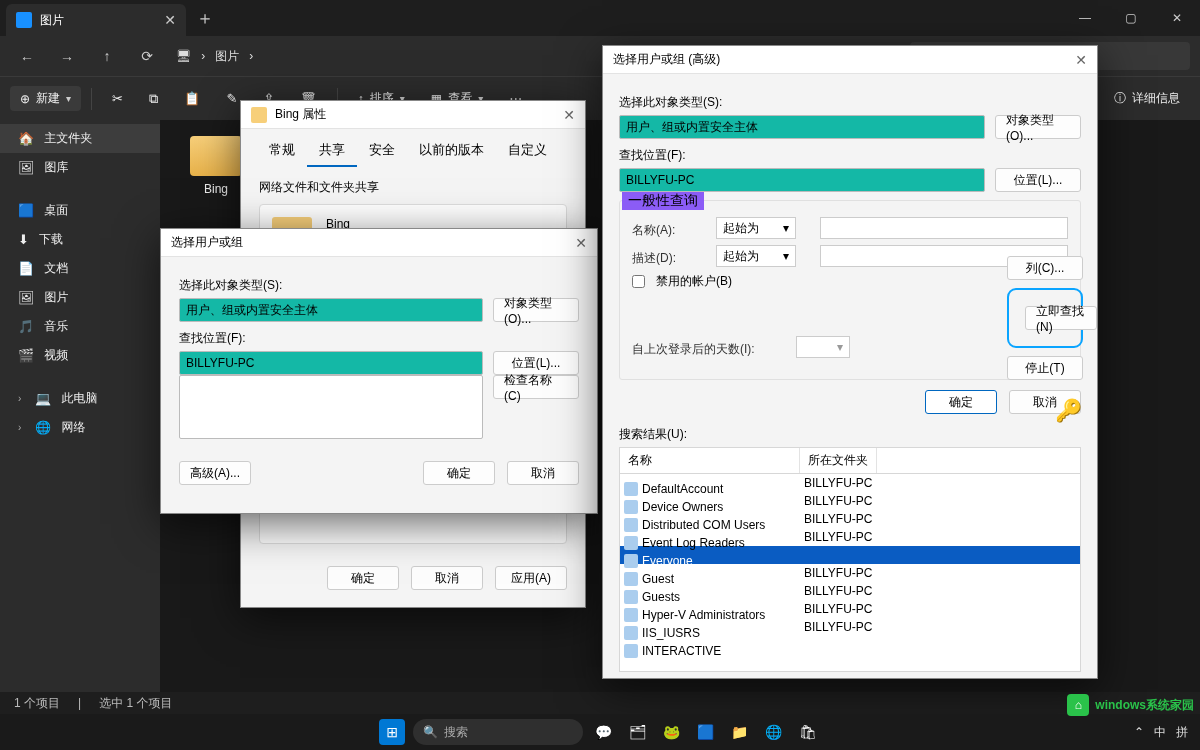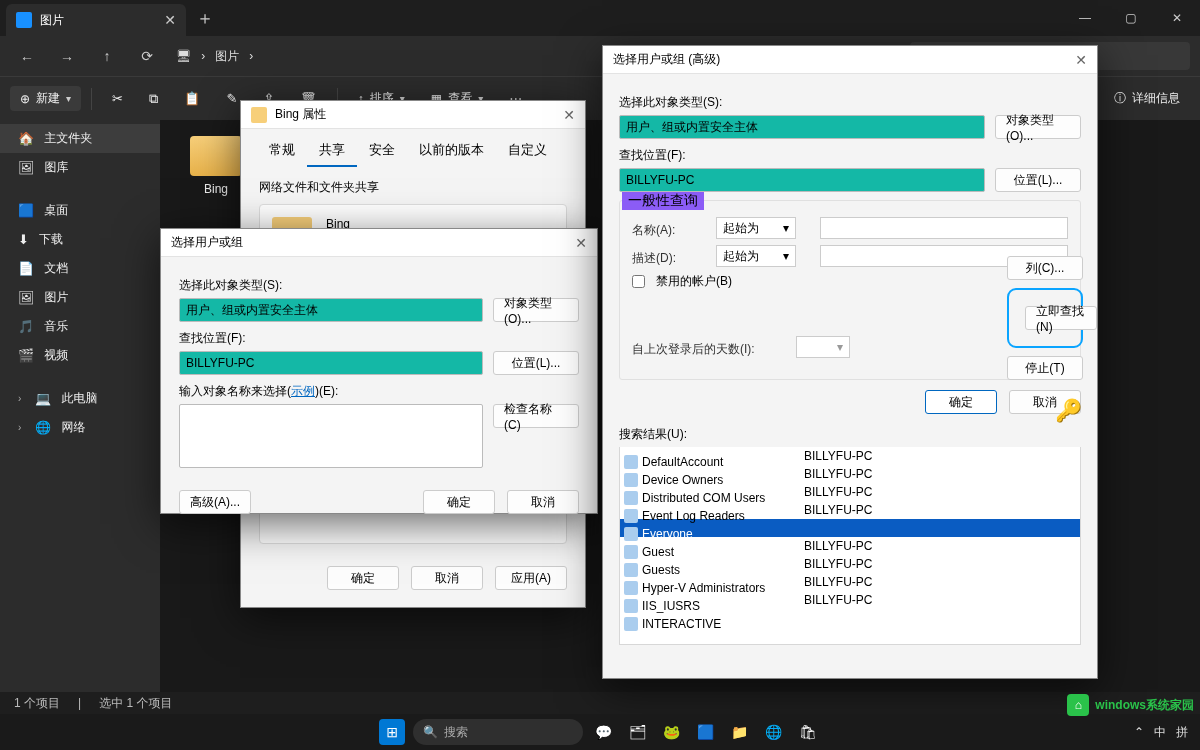--- a/index.html
+++ b/index.html
@@ -228,21 +228,20 @@
       </div>
 
     <div class="field-label">查找位置(F):</div>
     <div class="row">
         <div class="main"><input class="field-input" value="BILLYFU-PC" style=""></div>
         <div class="side">
           <span class="btn">位置(L)...</span>
         </div>
       </div>
 
-    <div class="field-label"><span>输入对象名称来选择(</span><a class="link">示例</a><span>)(E):</span></div>
     <div class="row">
         <div class="main">
           <div class="textarea"></div>
         </div>
         <div class="side">
           <span class="btn">检查名称(C)</span>
         </div>
       </div>
   </div>
   <div class="btnrow">
@@ -313,20 +312,24 @@
       <span class="btn">停止(T)</span>
       <span class="key-icn">🔑</span>
     </div>
 
     <div class="btnrow" style="padding:10px 0;">
       <span class="btn def" style="border:1px solid #0067c0;">确定</span>
       <span class="btn">取消</span>
     </div>
 
     <div style="margin:2px 0 4px;">搜索结果(U):</div>
+    <div class="results-hdr">
+      <span style="width:180px;">名称</span>
+      <span>所在文件夹</span>
+    </div>
     <div class="results" id="results">
         <div class="r">
           <span class="nm"><span class="ico"></span>DefaultAccount</span>
           <span>BILLYFU-PC</span>
         </div>
         <div class="r">
           <span class="nm"><span class="ico"></span>Device Owners</span>
           <span>BILLYFU-PC</span>
         </div>
         <div class="r">

